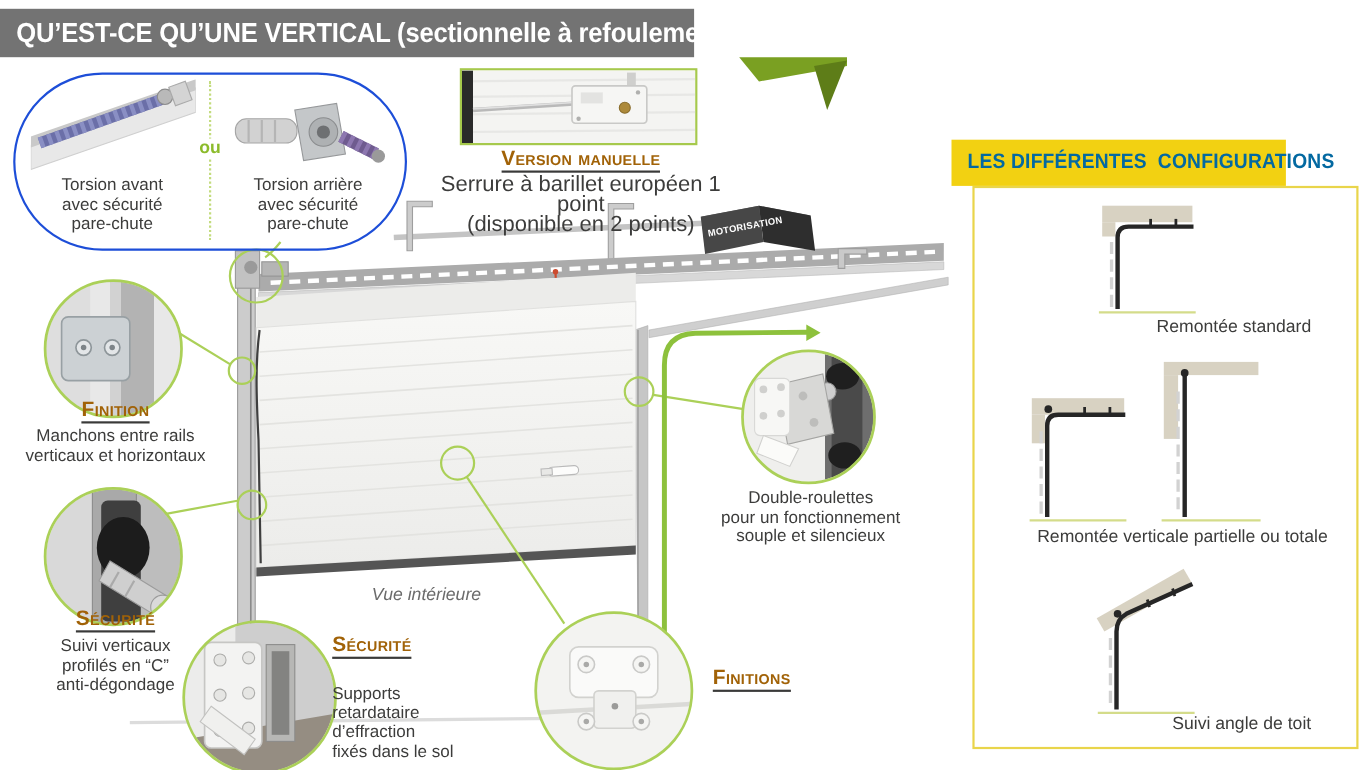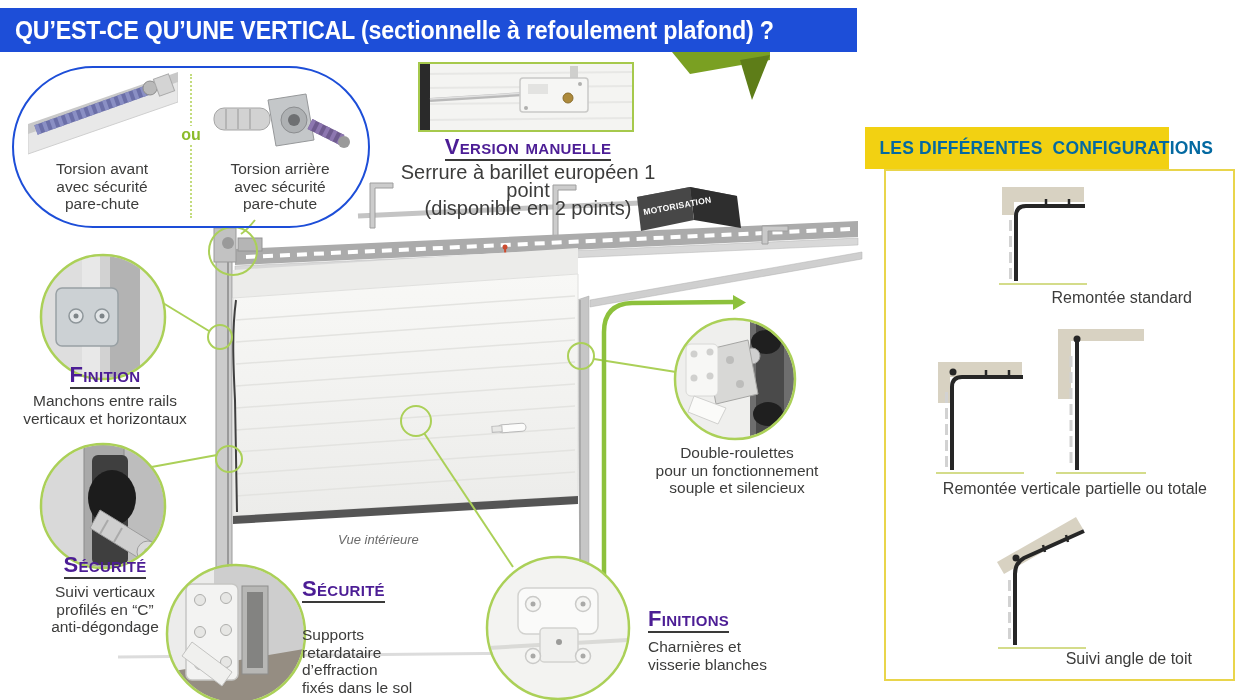--- a/index.html
+++ b/index.html
@@ -1,35 +1,35 @@
 <!DOCTYPE html>
 <html><head>
 <meta charset="utf-8">
 <style>
   html,body{margin:0;padding:0;background:#fff;}
   .stage{position:relative;width:1241px;height:700px;overflow:hidden;background:#fff;
          font-family:"Liberation Sans",sans-serif;}
   .abs{position:absolute;}
   .scene{position:absolute;left:0;top:0;z-index:1;}
-  .banner{left:0;top:8px;width:857px;height:44px;background:#1d4ed8;color:#fff;z-index:2;}
+  .banner{left:0;top:8px;width:631px;height:44px;background:#737373;color:#fff;z-index:2;}
   .banner .in{display:inline-block;transform:scaleX(.93);transform-origin:left center;
               font-weight:bold;font-size:25px;line-height:44px;padding-left:16px;white-space:nowrap;letter-spacing:-.2px;}
   .capsule{left:12px;top:66px;width:354px;height:158px;border:2px solid #1d4ed8;border-radius:82px;z-index:2;}
   .dotline{left:176px;top:6px;height:144px;border-left:2px dotted #c3dc7e;}
   .ou{left:160px;top:58px;width:34px;background:#fff;color:#8cbb2b;font-weight:bold;
       font-size:16px;text-align:center;z-index:3;}
   .body-txt{font-size:15.5px;line-height:17.5px;color:#3c3c3b;}
   .center{text-align:center;}
-  .callout-h{font-weight:bold;font-variant:small-caps;font-size:22px;color:#4c1d95;letter-spacing:.3px;}
+  .callout-h{font-weight:bold;font-variant:small-caps;font-size:19px;color:#a16207;letter-spacing:.3px;}
   .callout-h span{border-bottom:2px solid #3a3a39;padding-bottom:0;}
   .z2{z-index:2;}
   .vm-photo{left:418px;top:62px;width:212px;height:66px;border:2px solid #a6c94c;z-index:2;background:#fff;}
   .vm-text{left:398px;top:134px;width:260px;text-align:center;z-index:2;}
   .vm-text .body-txt{font-size:20px;line-height:18px;}
-  .vue{left:338px;top:532px;width:150px;font-style:italic;color:#6b6b6b;font-size:13px;z-index:2;}
+  .vue{left:338px;top:532px;width:150px;font-style:italic;color:#6b6b6b;font-size:16px;z-index:2;}
   .cfg-header{left:865px;top:127px;width:304px;height:42px;background:#f2d112;color:#0369a1;z-index:2;text-align:center;}
   .cfg-header .in{display:inline-block;transform:scaleX(.92);transform-origin:center;
                   font-weight:bold;font-size:19px;line-height:42px;white-space:pre;letter-spacing:.2px;}
   .cfg-box{left:884px;top:169px;width:347px;height:508px;border:2px solid #e9d54b;z-index:0;}
   .cfg-label{font-size:16px;color:#3c3c3b;text-align:right;z-index:2;}
 </style>
 </head>
 <body>
 
 <div class="stage">
@@ -375,24 +375,20 @@
   <div class="abs center z2 body-txt" style="left:612px;top:444px;width:250px;">
     <div>Double-roulettes</div>
     <div>pour un fonctionnement</div>
     <div>souple et silencieux</div>
   </div>
 
   <div class="abs z2" style="left:648px;top:606px;width:185px;">
     <div class="callout-h">
       <span>Finitions</span>
     </div>
-    <div class="body-txt" style="margin-top:6px;">
-      <div>Charnières et</div>
-      <div>visserie blanches</div>
-    </div>
   </div>
 
   <div class="abs vue">Vue intérieure</div>
 
   <div class="abs cfg-header">
     <span class="in">LES DIFFÉRENTES  CONFIGURATIONS</span>
   </div>
   <div class="abs cfg-box"></div>
 
   <div class="abs cfg-label" style="left:892px;top:289px;width:300px;">Remontée standard</div>

